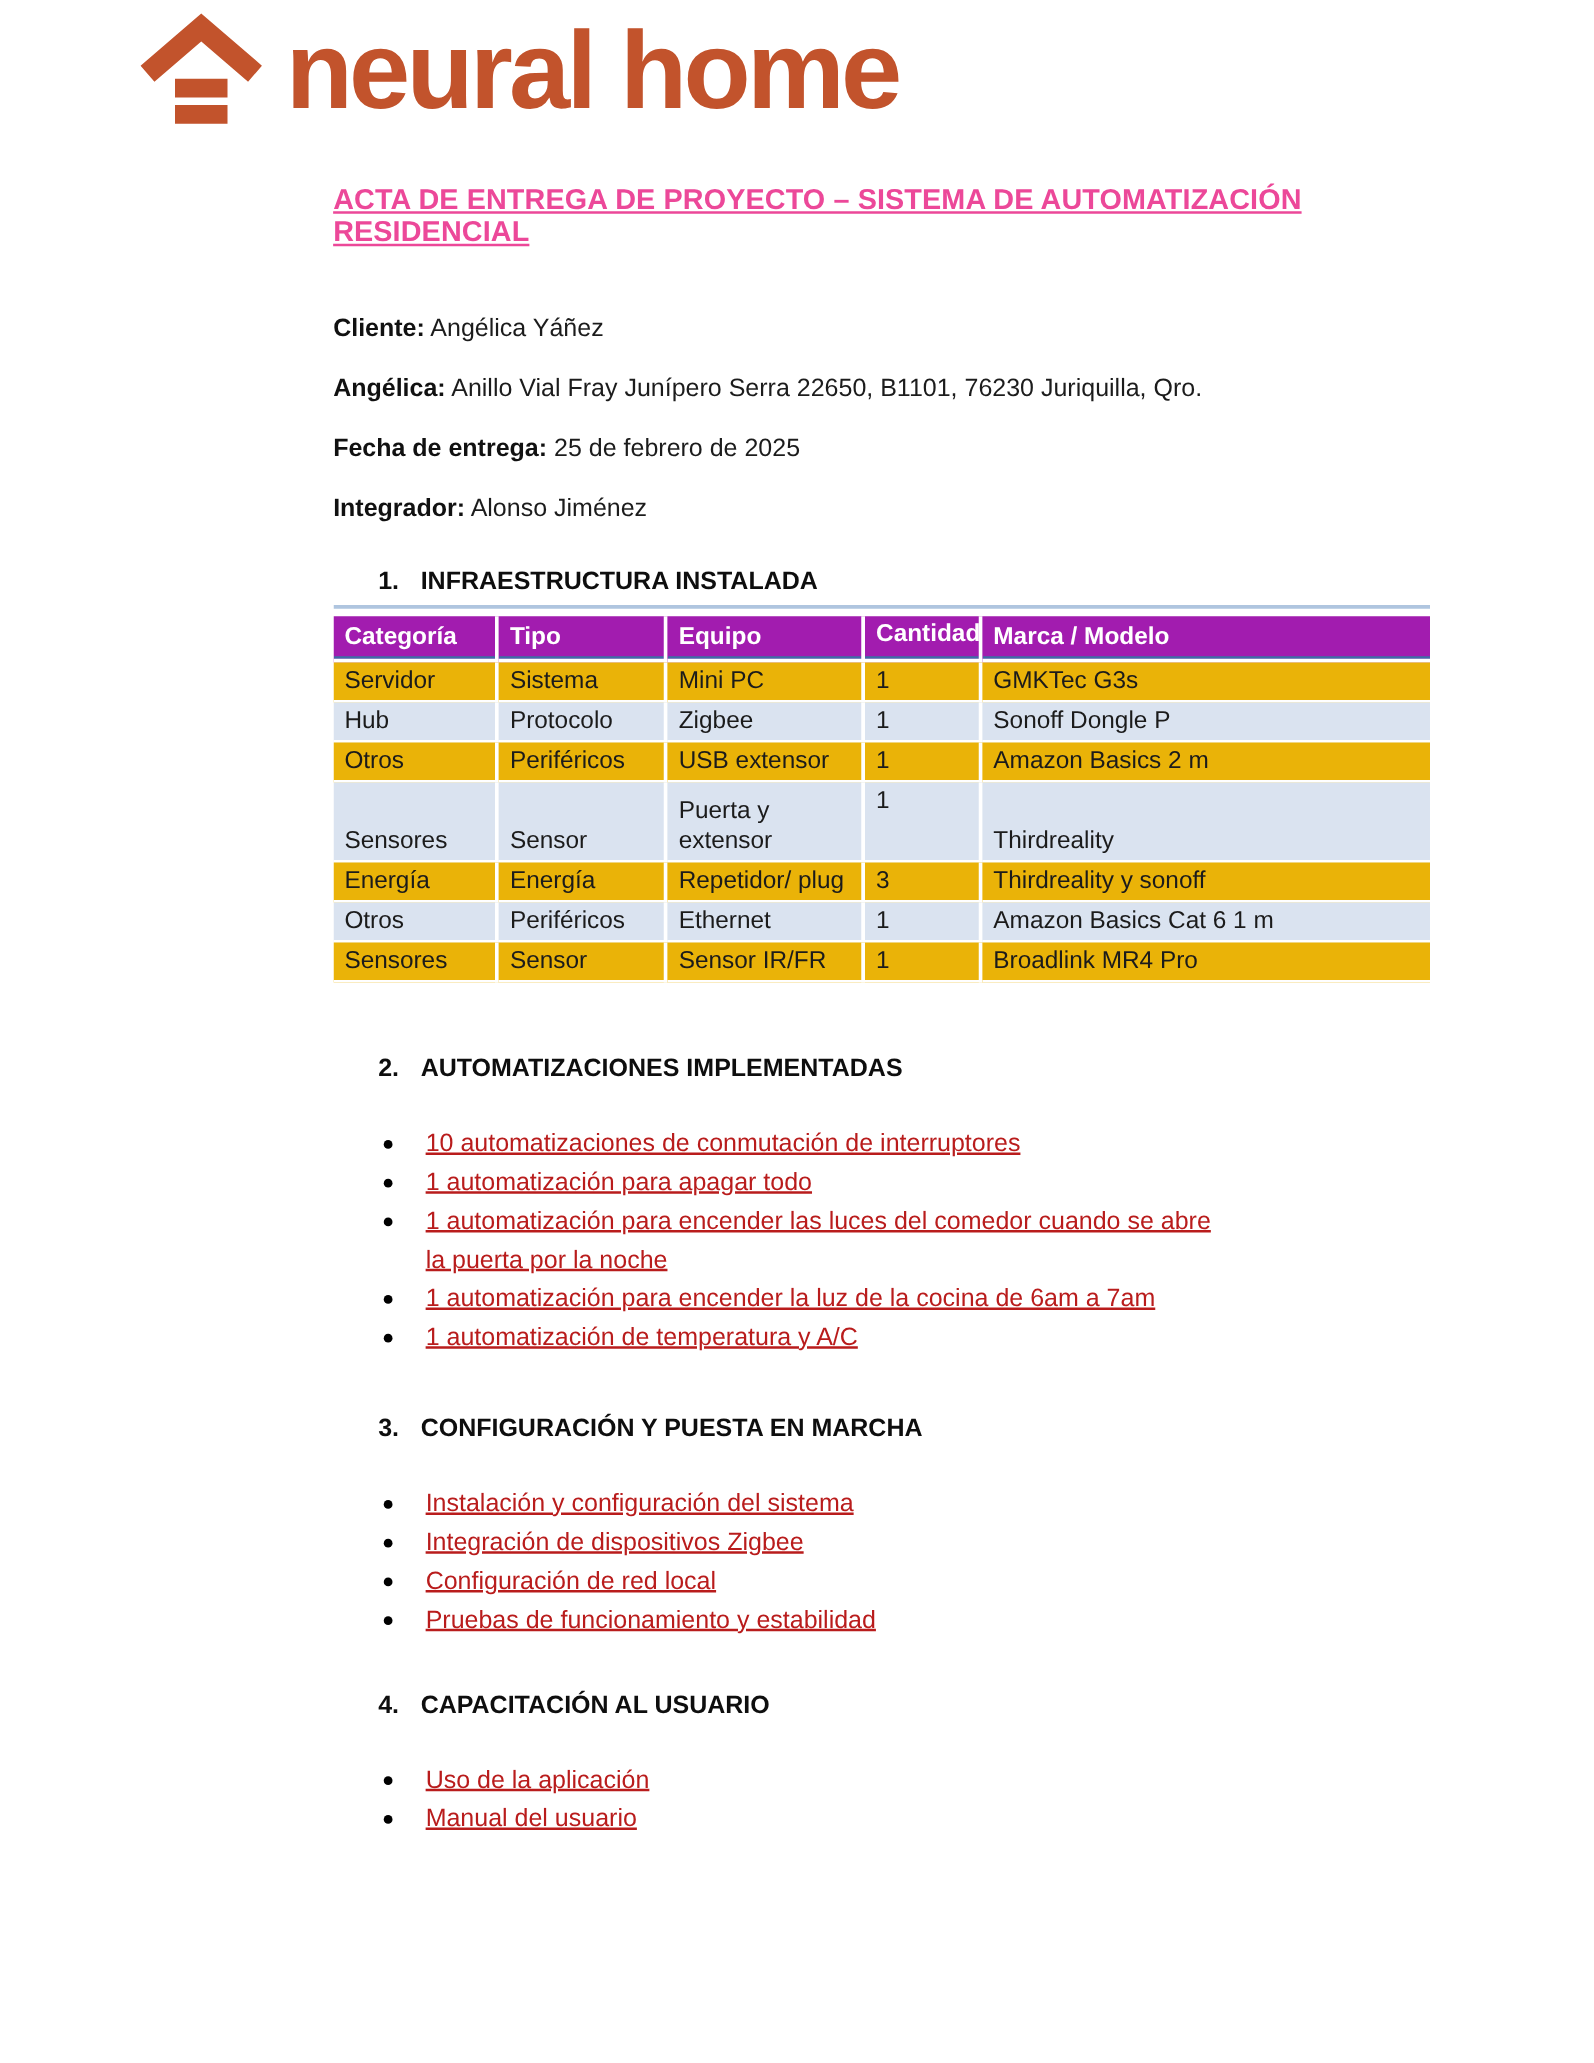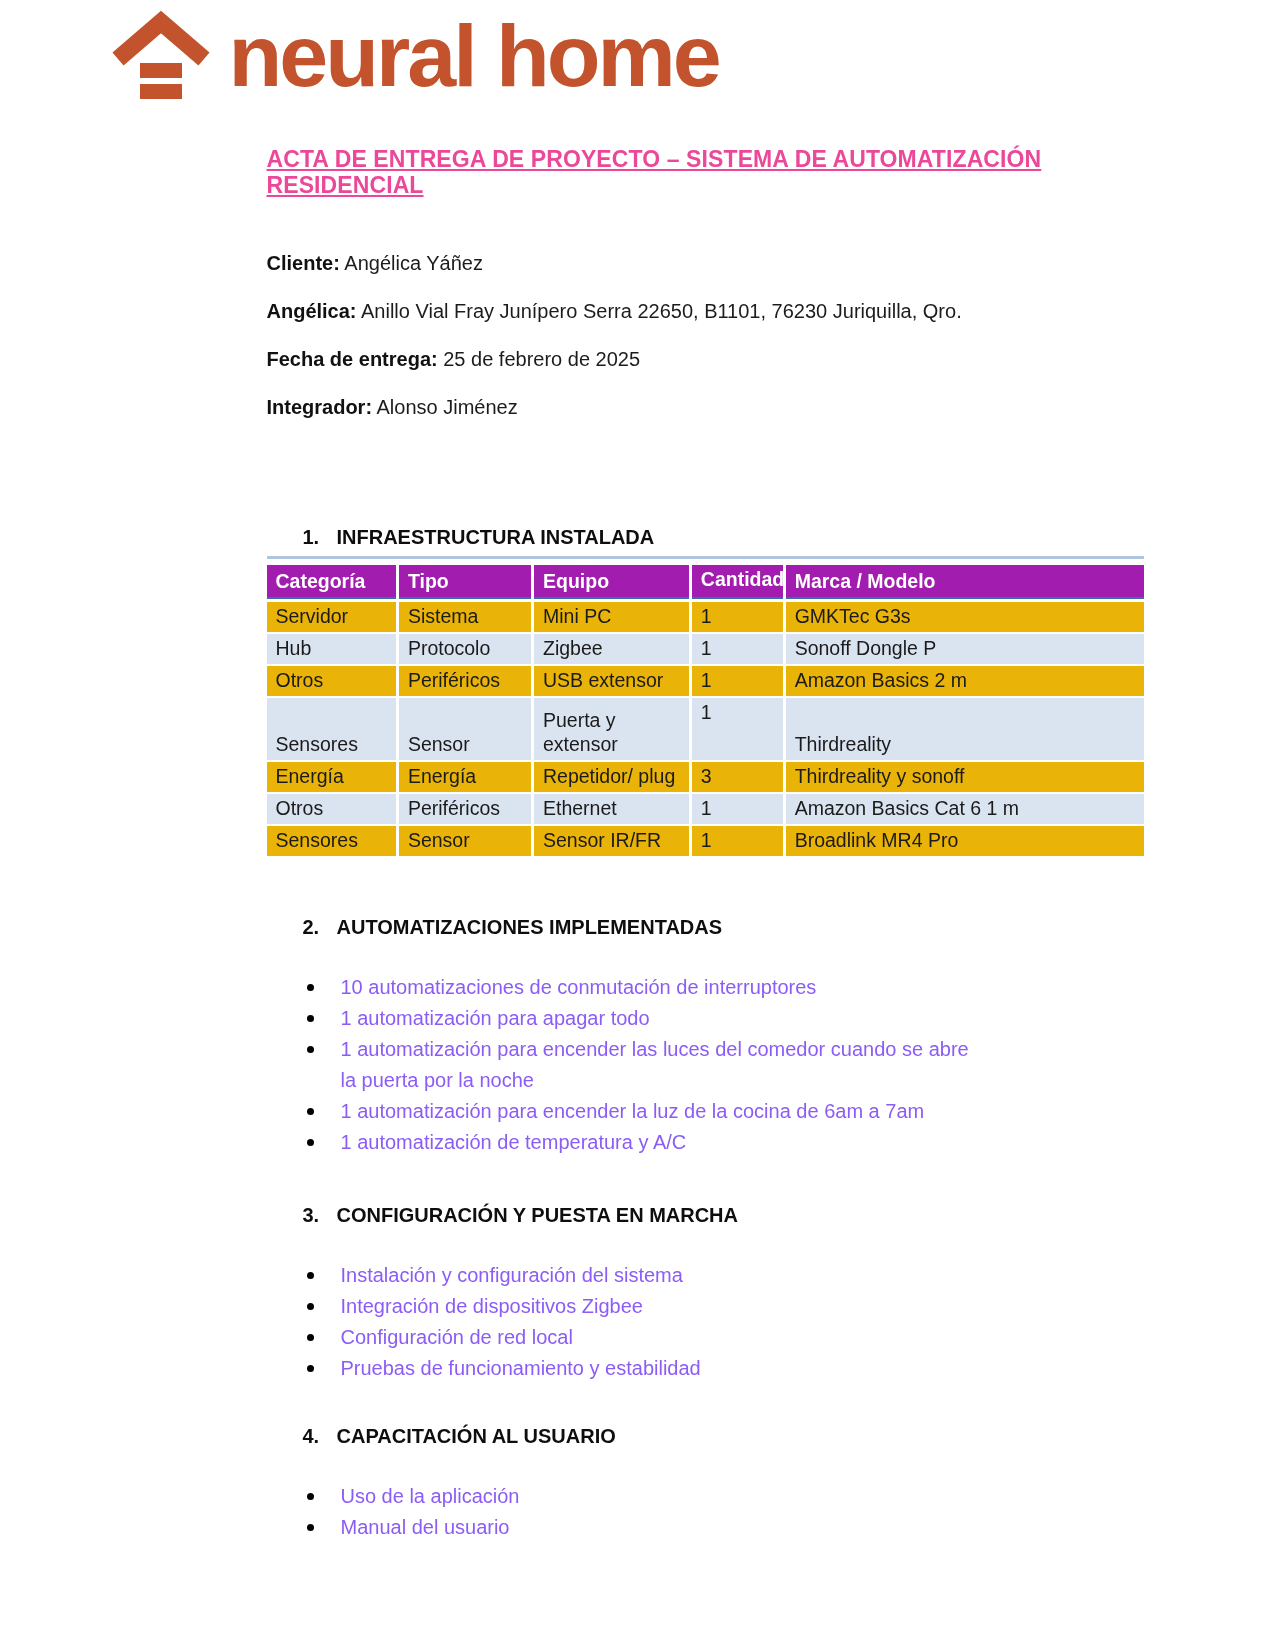--- a/index.html
+++ b/index.html
@@ -52,28 +52,28 @@
   table.infra td:last-child { border-right:none; }
   table.infra td.qty { vertical-align:top; padding-top:2px; }
   table.infra tr.dark td  { background:#eab308; }
   table.infra tr.light td { background:#DAE3F0; }
   table.infra tr.tall td  { height:64px; }
 
   
   ul.blist { list-style:none; margin-top:32px; }
   ul.blist li {
     position:relative; padding-left:74px; font-size:20px; line-height:31px;
-    max-width:705px; color:#8b5cf6;
+    max-width:705px; color:#b91c1c;text-decoration:underline;
   }
   ul.blist li::before {
     content:""; position:absolute; left:40px; top:12px;
     width:7px; height:7px; border-radius:50%; background:#000;
   }
 
-  .mt-h2-1 { margin-top:104px; }
+  .mt-h2-1 { margin-top:32px; }
   .mt-h2-2 { margin-top:56px; }
   .mt-h2-3 { margin-top:44px; }
   .mt-h2-4 { margin-top:39px; }
   .mt-ul-3 { margin-top:31px; }
   .mt-ul-4 { margin-top:29px; }
 </style>
 </head>
 <body>
 
 <div class="page">

